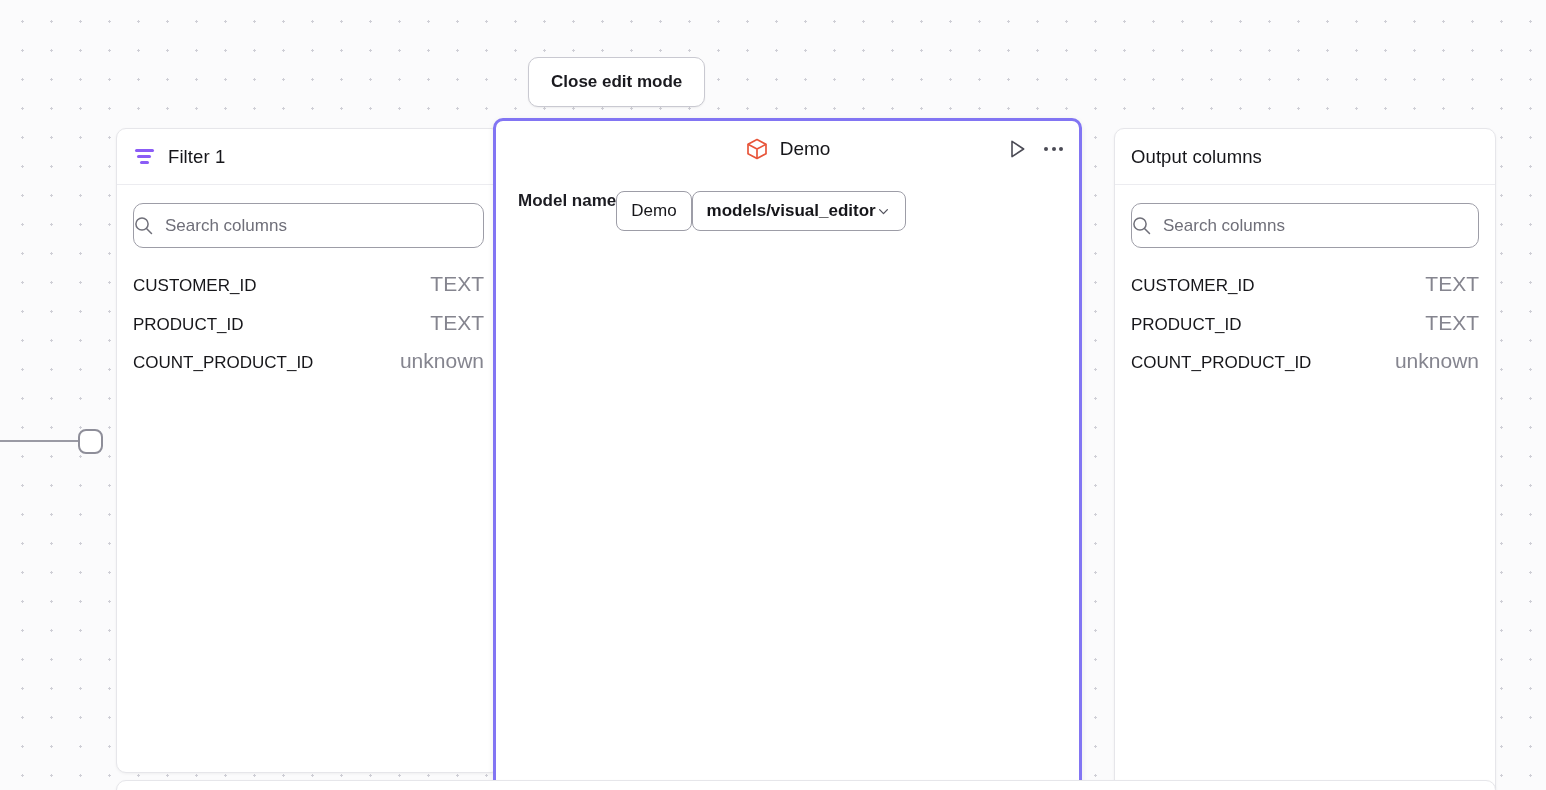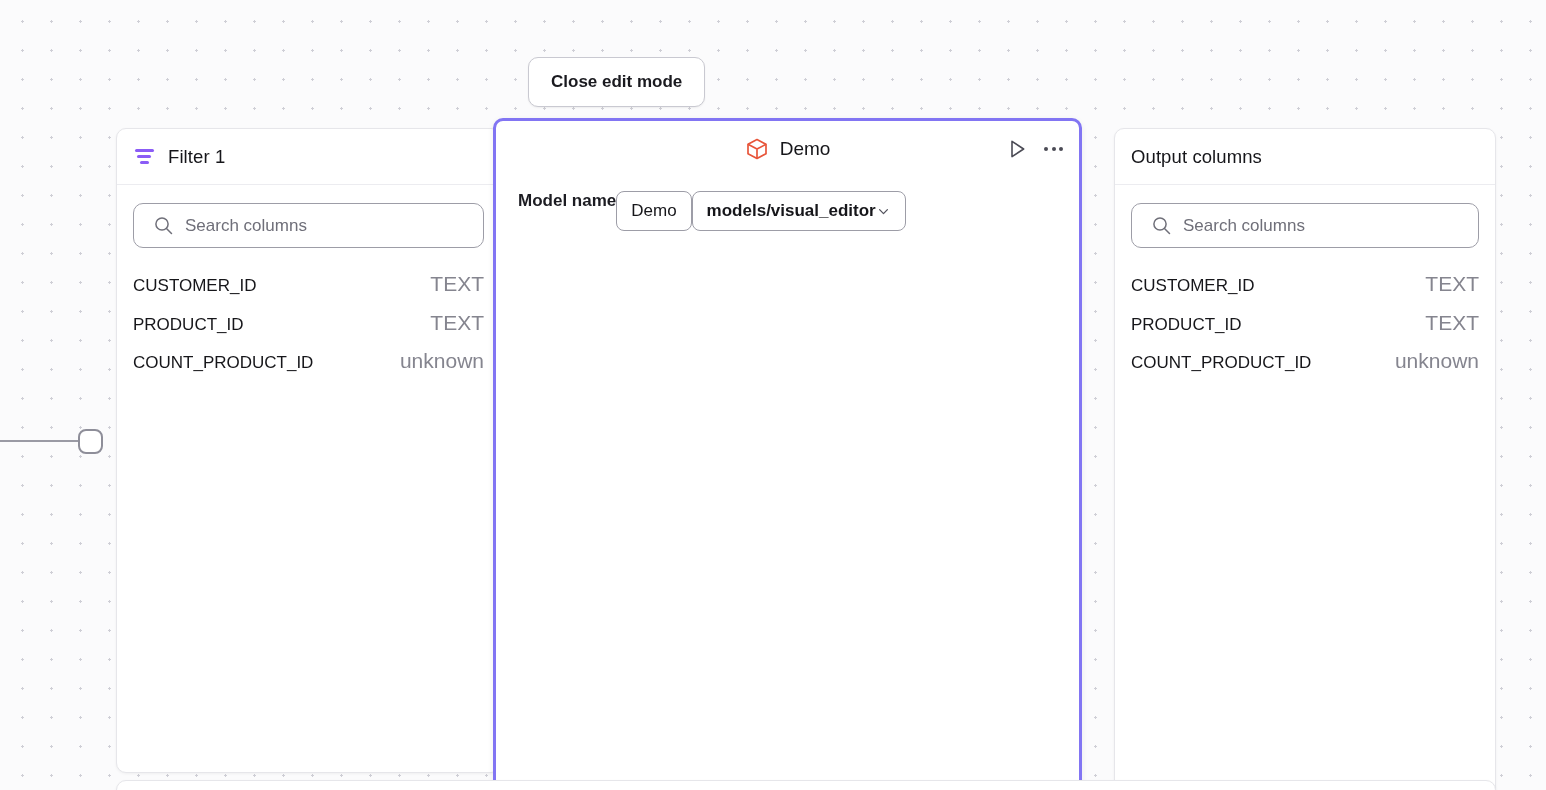--- a/index.html
+++ b/index.html
@@ -122,21 +122,21 @@
   
   .search-wrap {
     padding: 18px 16px 10px 16px;
   }
   .search-box {
     height: 45px;
     border: 1px solid #9d9da7;
     border-radius: 10px;
     display: flex;
     align-items: center;
-    padding: 0 20px;
+    padding: 0 0;
     gap: 12px;
     background: #ffffff;
     cursor: text;
   }
   .search-placeholder {
     font-size: 17px;
     color: #6f6f79;
   }
   .icon-svg { display: block; }
 

